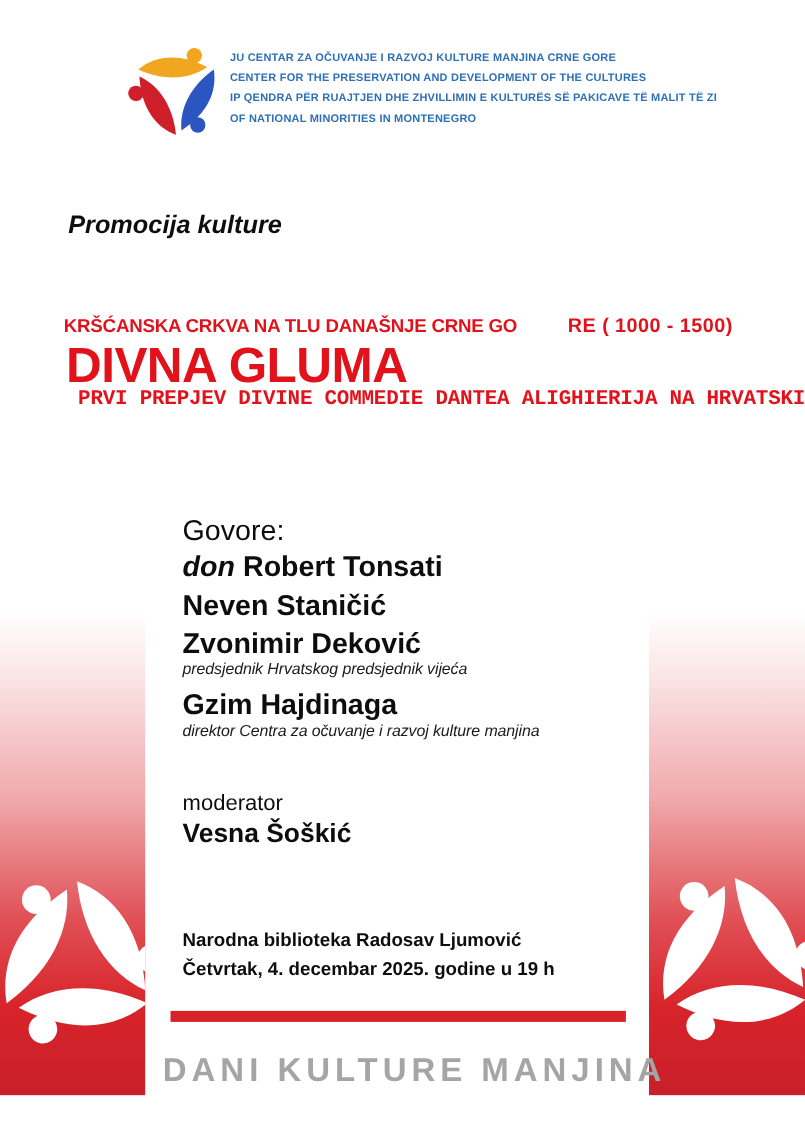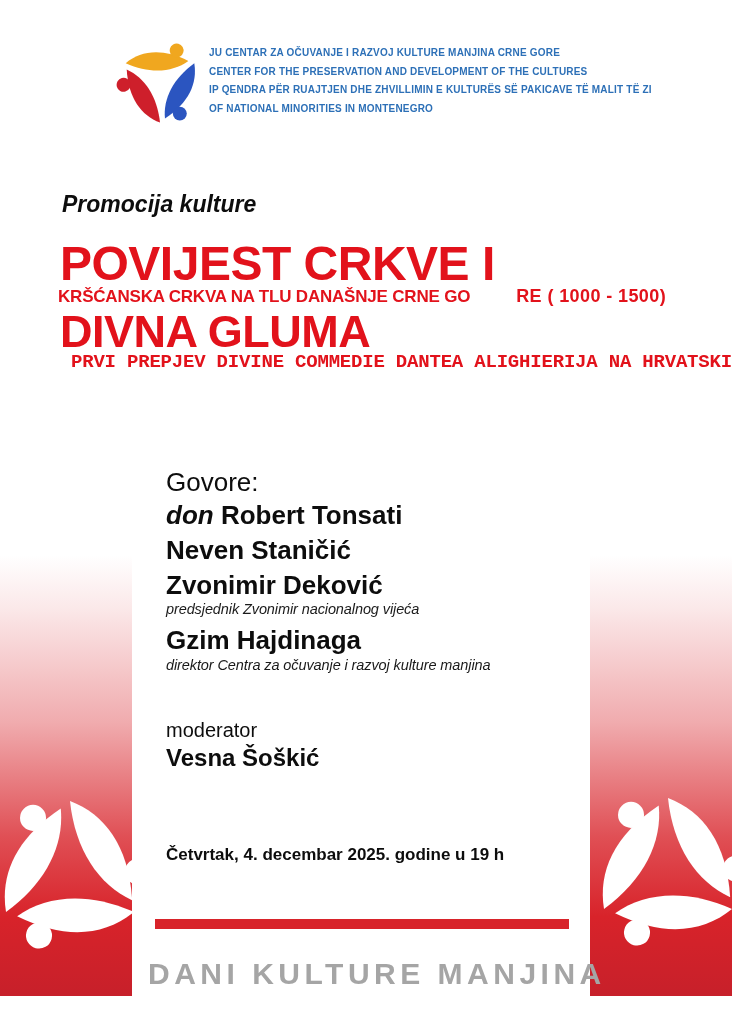--- a/index.html
+++ b/index.html
@@ -99,43 +99,43 @@
     <div class="org-lines">
       <div class="org-line">JU CENTAR ZA OČUVANJE I RAZVOJ KULTURE MANJINA CRNE GORE</div>
       <div class="org-line">CENTER FOR THE PRESERVATION AND DEVELOPMENT OF THE CULTURES</div>
       <div class="org-line">IP QENDRA PËR RUAJTJEN DHE ZHVILLIMIN E KULTURËS SË PAKICAVE TË MALIT TË ZI</div>
       <div class="org-line">OF NATIONAL MINORITIES IN MONTENEGRO</div>
     </div>
   </div>
 
   <div class="abs kicker">Promocija kulture</div>
 
-  <div class="abs book-title t1">POVIJEST CRKVE I</div>
   <div class="abs book-sub s1"><span>KRŠĆANSKA CRKVA NA TLU DANAŠNJE CRNE GO</span><span class="suffix">RE  ( 1000 - 1500)</span></div>
 
   <div class="abs book-title t2">DIVNA GLUMA</div>
   <div class="abs book-sub s2">PRVI PREPJEV DIVINE COMMEDIE DANTEA ALIGHIERIJA NA HRVATSKI JEZIK</div>
 
 
   <div>
     <div class="abs govore">Govore:</div>
     <div class="abs sp-name n1"><span class="sp-prefix">don</span> <span>Robert Tonsati</span></div>
     <div class="abs sp-name n2">Neven Staničić</div>
     <div class="abs sp-name n3">Zvonimir Deković</div>
-    <div class="abs sp-role r1">predsjednik Zvonimir nacionalnog vijeća</div>
+    <div class="abs sp-role r1">predsjednik Hrvatskog predsjednik vijeća</div>
     <div class="abs sp-name n4">Gzim Hajdinaga</div>
     <div class="abs sp-role r2">direktor Centra za očuvanje i razvoj kulture manjina</div>
   </div>
 
   <div>
     <div class="abs mod-label">moderator</div>
     <div class="abs mod-name">Vesna Šoškić</div>
   </div>
 
   <div class="abs venue">
+    <div>Narodna biblioteka Radosav Ljumović</div>
     <div>Četvrtak, 4. decembar 2025. godine u 19 h</div>
   </div>
 
   <div class="corner left">
     <svg viewBox="0 0 200 200">
       <g fill="#ffffff">
         <use href="#blade"></use>
         <use href="#blade" transform="rotate(120 100 100)"></use>
         <use href="#blade" transform="rotate(240 100 100)"></use>
         <use href="#dot"></use>

